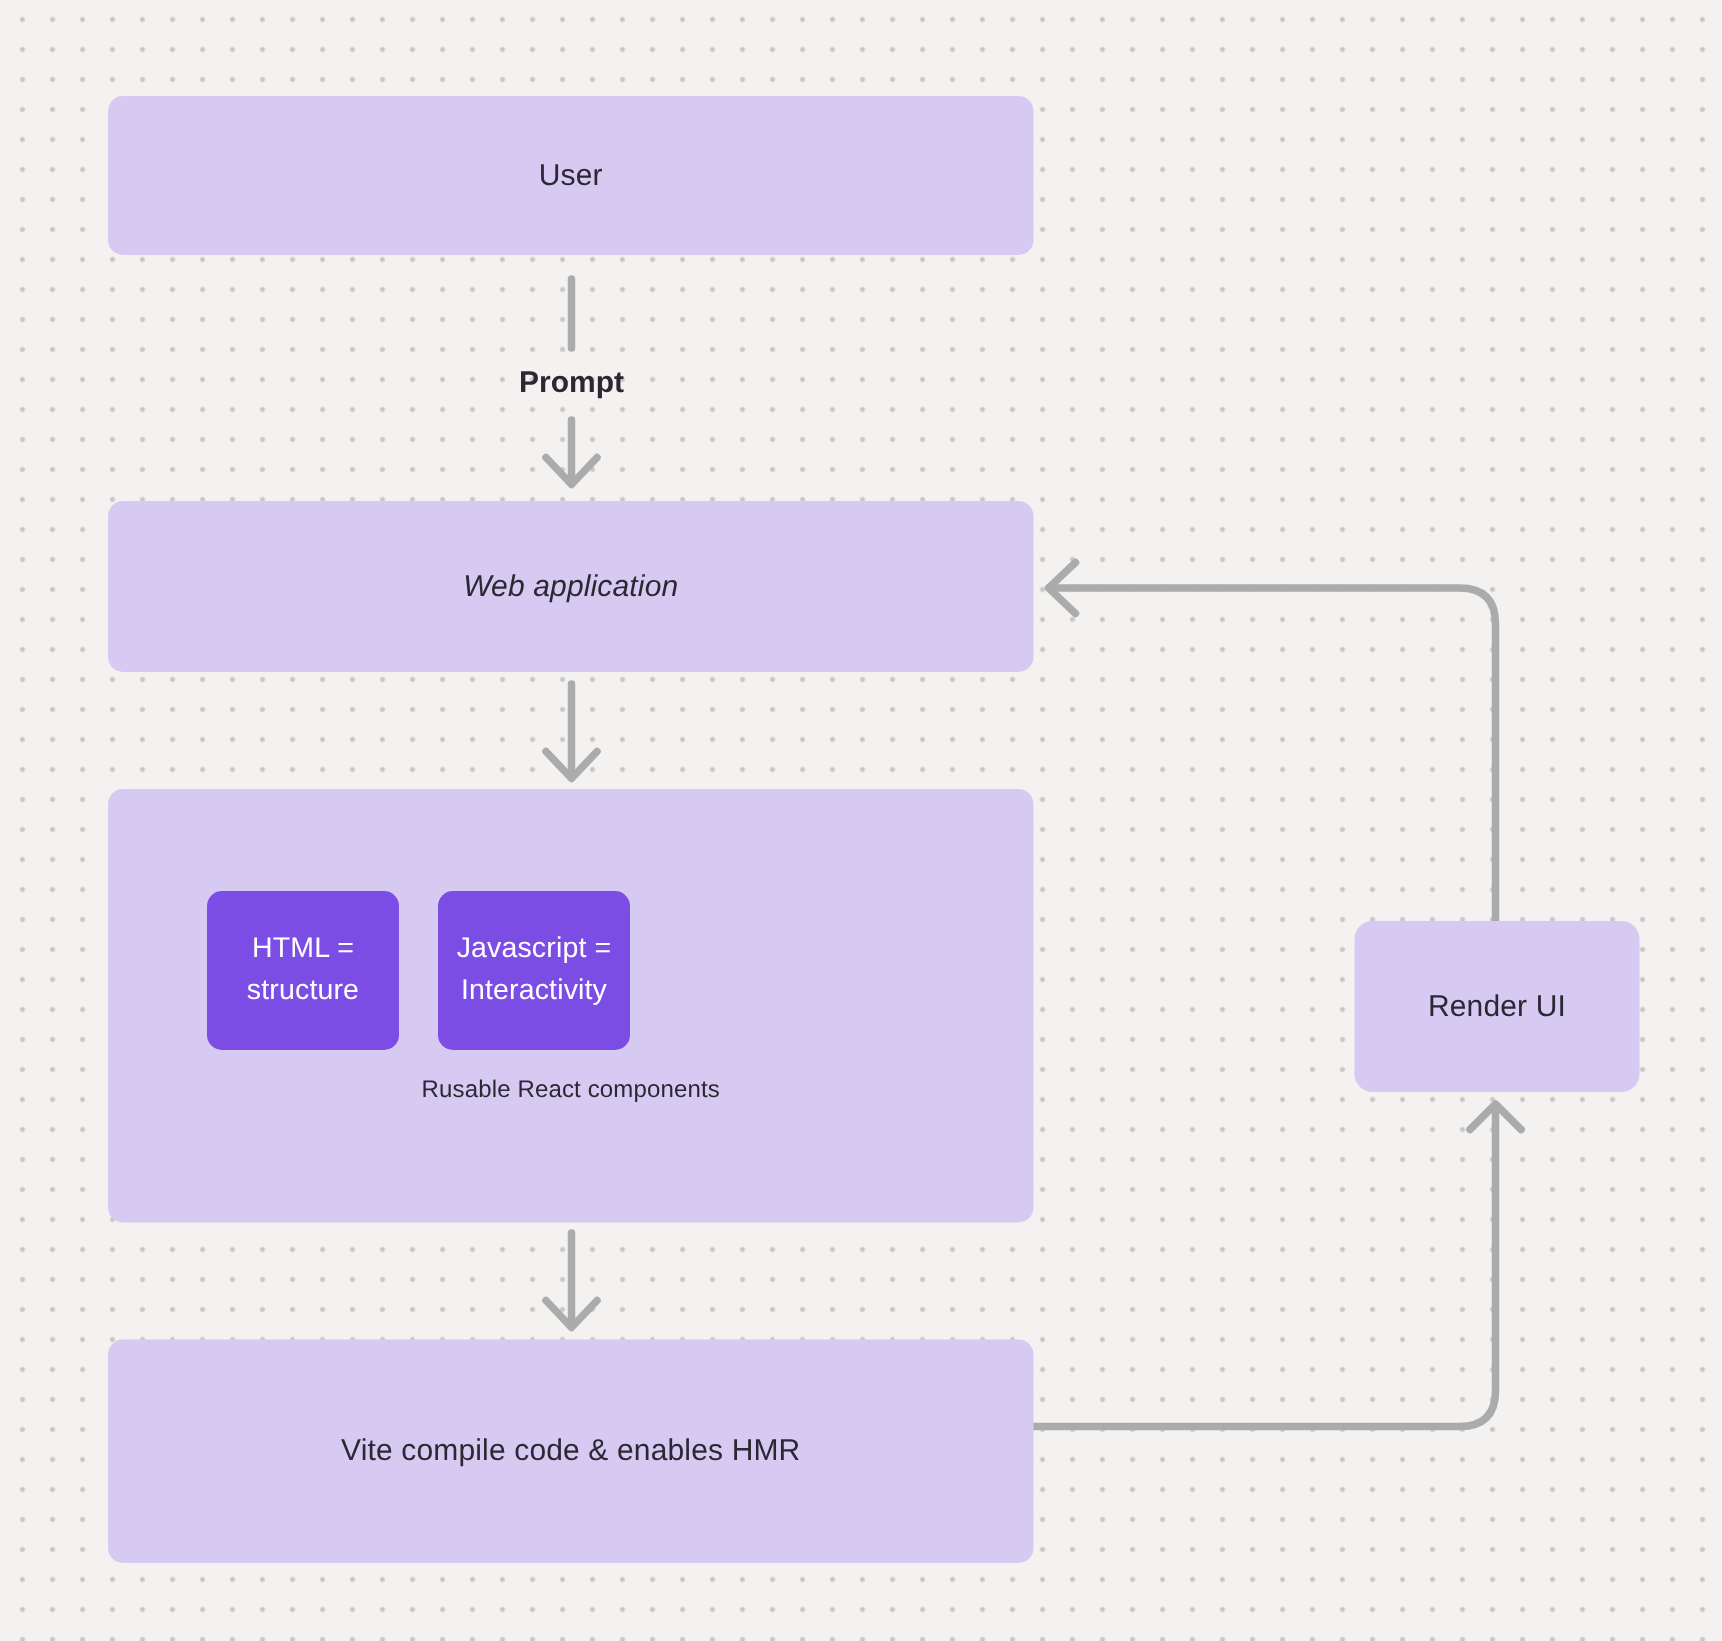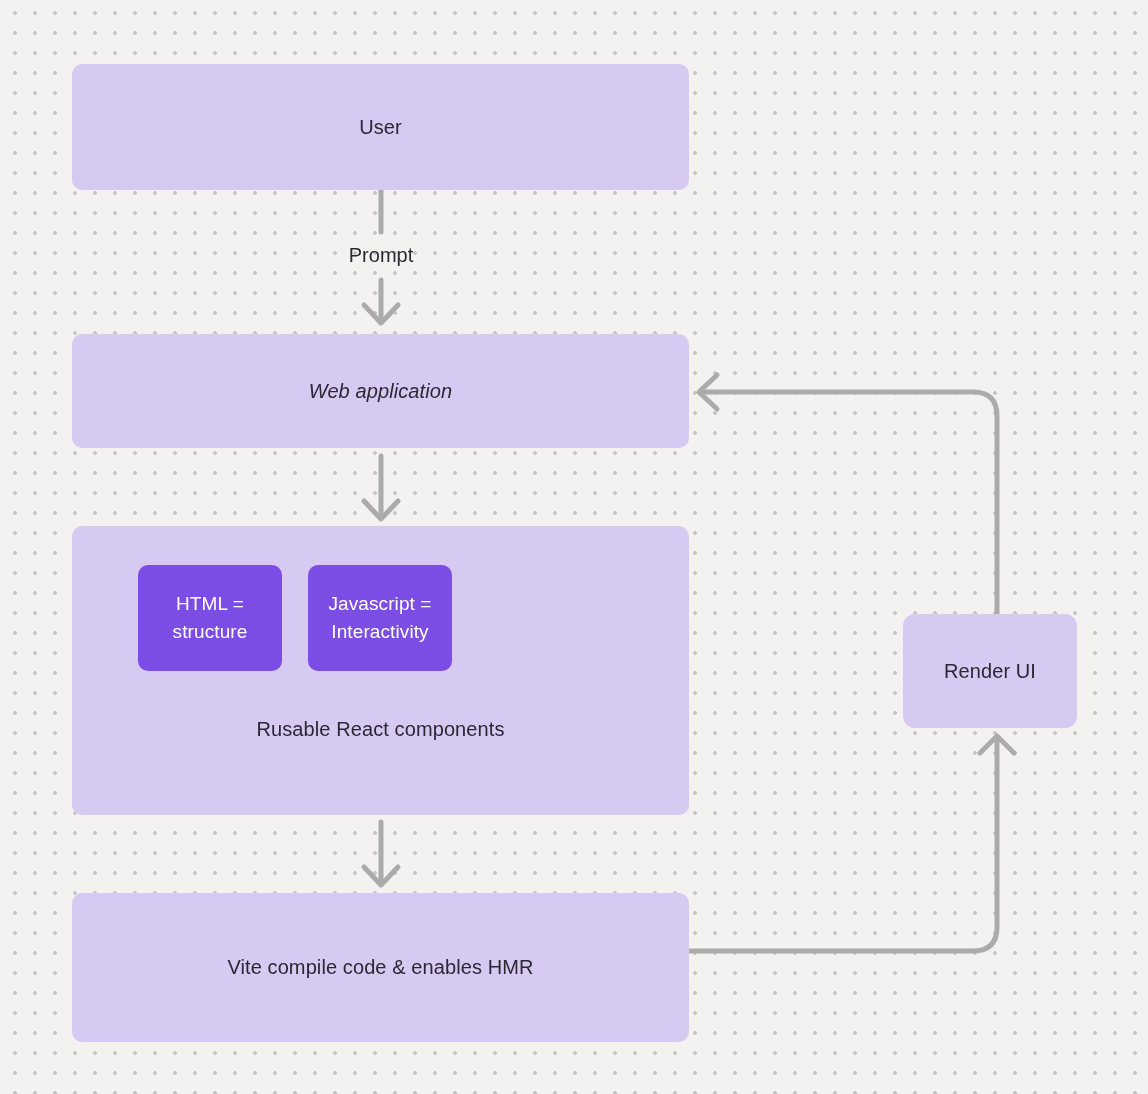--- a/index.html
+++ b/index.html
@@ -45,63 +45,64 @@
     border-radius:10px;
     display:flex;
     align-items:center;
     justify-content:center;
     color:var(--text);
     font-size:20px;
     font-weight:500;
     letter-spacing:0.1px;
     text-align:center;
   }
-  .node-user{left:72px;top:64px;width:617px;height:126px;}
+  .node-user{left:72px;top:64px;width:617px;height:106px;}
   .node-webapp{left:72px;top:334px;width:617px;height:114px;font-style:italic;}
   .node-group{left:72px;top:526px;width:617px;height:289px;display:block;}
   .node-vite{left:72px;top:893px;width:617px;height:149px;}
-  .node-render{left:903px;top:614px;width:174px;height:114px;border-radius:12px;}
+  .node-render{left:903px;top:614px;width:190px;height:114px;border-radius:12px;}
   .inner-row{
     position:absolute;
     left:66px;top:39px;
     width:485px;
     display:flex;
     gap:26px;
   }
   .inner-node{
-    width:144px;
+    width:128px;
     height:106px;
     background:var(--inner-fill);
     color:var(--inner-text);
     border-radius:10px;
     display:flex;
     align-items:center;
     justify-content:center;
     text-align:center;
     font-size:19px;
     font-weight:500;
     line-height:28px;
     padding:0 10px;
+    margin-top:29px;
   }
   .group-label{
     position:absolute;
     left:0;top:192px;
     width:100%;
     text-align:center;
-    font-size:20px;
+    font-size:16px;
     font-weight:500;
     color:var(--text);
   }
   .edge-label{
     position:absolute;
     left:306px;top:244px;
     width:150px;
     text-align:center;
     font-size:20px;
-    font-weight:400;
+    font-weight:700;
     color:var(--text);
   }
 </style>
 </head>
 <body>
 
 <div class="canvas">
 
   <svg class="edges" viewBox="0 0 1148 1094" xmlns="http://www.w3.org/2000/svg">
     <g>

